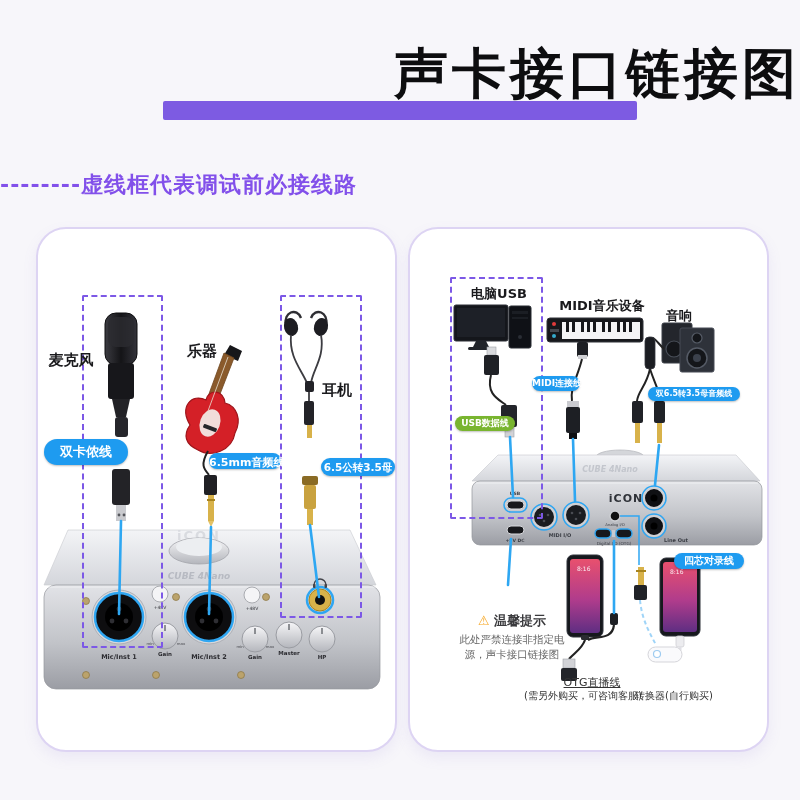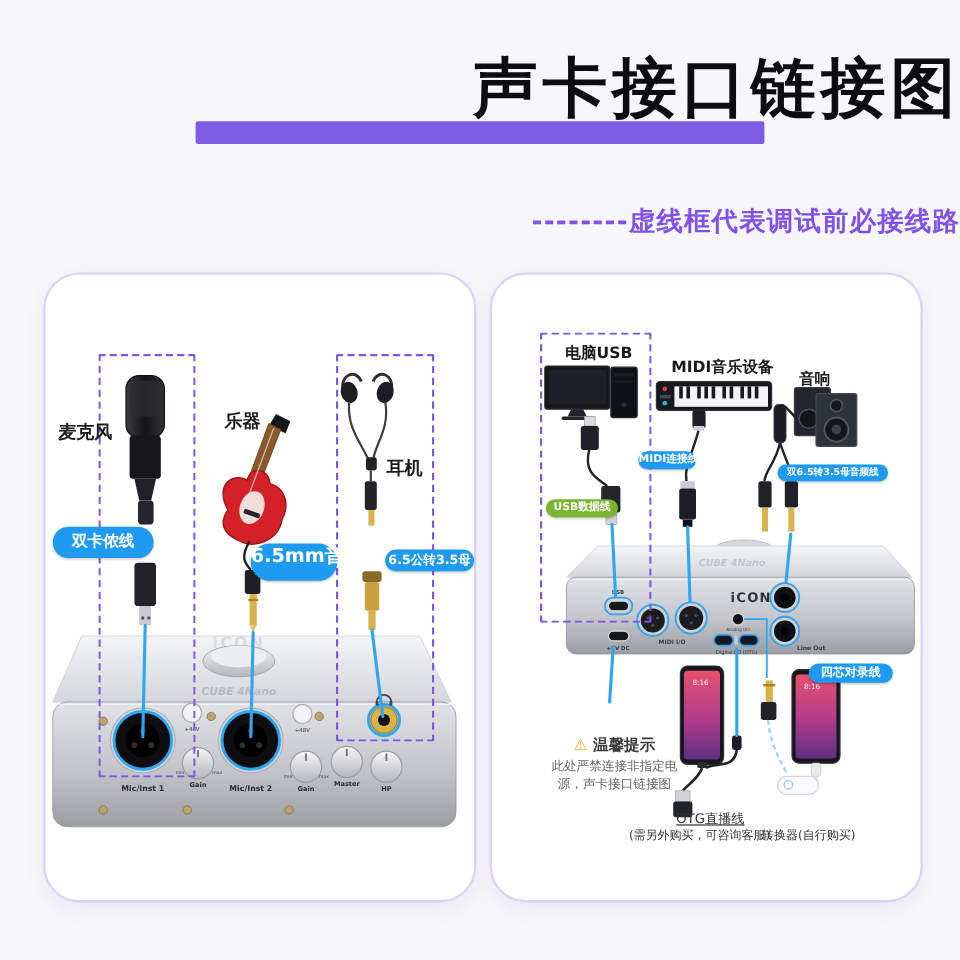--- a/index.html
+++ b/index.html
@@ -12,21 +12,21 @@
   
   .title{
     left:0;right:0;top:38px;text-align:right;z-index:2;
     font-size:54px;font-weight:900;color:#0d0d0f;letter-spacing:4px;
   }
   .title-bar{
     left:163px;top:101px;width:474px;height:19px;z-index:1;
     background:#7d5be2;border-radius:2px;
   }
   .subtitle{
-    left:0;right:0;top:170px;text-align:right;
+    left:0;right:0;top:170px;text-align:left;
     font-size:22px;font-weight:600;color:#8250ea;letter-spacing:1px;
   }
   
   .card{
     top:227px;width:357px;height:521px;background:#ffffff;
     border:2px solid #ddd4f3;border-radius:30px;
     box-shadow:0 6px 14px rgba(140,120,210,0.10);
   }
   .card-left{left:36px;}
   .card-right{left:408px;}
@@ -232,21 +232,21 @@
   </svg>
 
   <div class="dashed" style="left:44px;top:66px;width:77px;height:349px;"></div>
   <div class="dashed" style="left:242px;top:66px;width:78px;height:319px;"></div>
 
   <div class="dev-label" style="left:3px;top:122px;width:60px;">麦克风</div>
   <div class="dev-label" style="left:139px;top:113px;width:50px;">乐器</div>
   <div class="dev-label" style="left:277px;top:152px;width:44px;">耳机</div>
 
   <div class="pill" style="left:6px;top:210px;width:84px;height:26px;line-height:26px;font-size:13px;">双卡侬线</div>
-  <div class="pill" style="left:171px;top:224px;width:72px;height:31px;line-height:20px;font-size:16px;text-align:right;">6.5mm音频线</div>
+  <div class="pill" style="left:171px;top:224px;width:72px;height:16px;line-height:20px;font-size:11px;text-align:right;">6.5mm音频线</div>
   <div class="pill" style="left:283px;top:229px;width:74px;height:18px;line-height:18px;font-size:10.5px;">6.5公转3.5母</div>
 </div>
 
 <div class="abs card card-right">
   <svg width="357" height="521" viewBox="0 0 357 521">
 
     <g>
       <rect x="44" y="76" width="54" height="36" rx="2" fill="#14161b" stroke="#2c2f36" stroke-width="1"></rect>
       <rect x="47" y="79" width="48" height="29" fill="#1d2027"></rect>
       <polygon points="66,112 76,112 79,118 63,118" fill="#22252b"></polygon>

